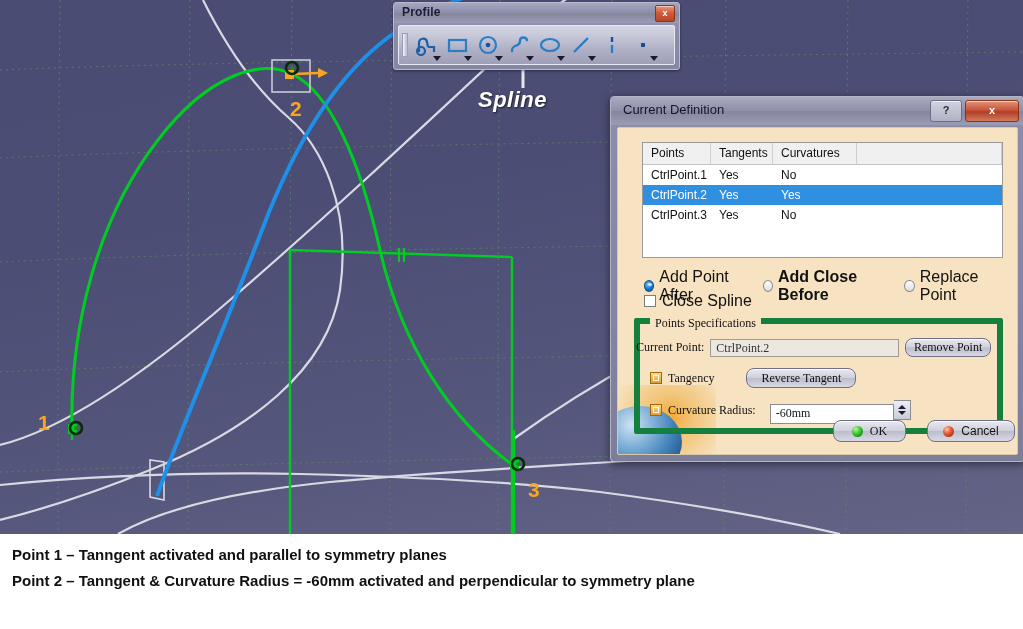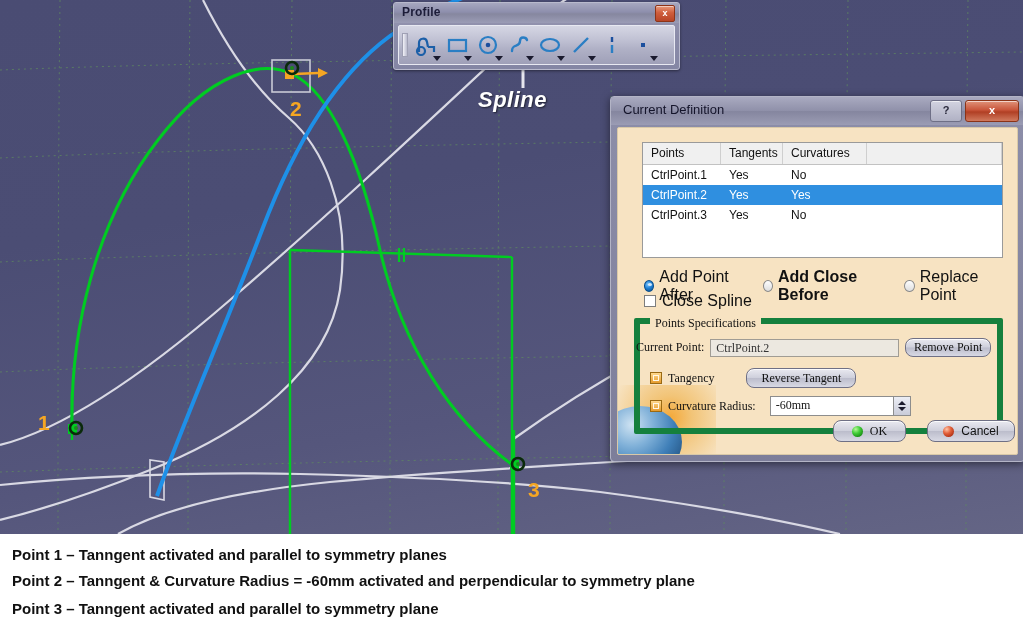--- a/index.html
+++ b/index.html
@@ -82,21 +82,21 @@
   #sd-planet:after{content:"";position:absolute;left:2px;bottom:2px;width:84px;height:72px;
     border-radius:50%;
     background:radial-gradient(circle at 40% 26%,#cfe3f2 0%,#7fb0d8 30%,#3f7fb8 58%,#2a5e8f 78%,#1d4a73 100%);}
   
   #sd-list{position:absolute;left:24px;top:14px;right:14px;height:114px;
     background:#fff;border:1px solid #9a9a9a;}
   #sd-list-head{display:flex;height:21px;background:#f0f0f0;
     border-bottom:1px solid #c2c2c2;}
   #sd-list-head div{font-size:12px;color:#111;padding:3px 0 0 8px;
     border-right:1px solid #cfcfcf;box-sizing:border-box;}
-  .col-pts{width:78px;}.col-tan{width:62px;}.col-cur{width:84px;}.col-pad{flex:1;}
+  .col-pts{width:68px;}.col-tan{width:62px;}.col-cur{width:84px;}.col-pad{flex:1;}
   .sd-row{display:flex;height:20px;align-items:center;}
   .sd-row div{font-size:12px;color:#111;padding-left:8px;box-sizing:border-box;}
   .sd-row.sel{background:#2f8fe0;}
   .sd-row.sel div{color:#fff;}
   
   #sd-radios{position:absolute;left:26px;top:140px;display:flex;align-items:center;gap:0;}
   .rad-grp{display:flex;align-items:center;margin-right:14px;}
   .radio{width:12px;height:12px;border-radius:50%;
     background:linear-gradient(180deg,#fdfdfd,#dedede);border:1px solid #8a8a8a;
     margin-right:5px;position:relative;box-sizing:border-box;}
@@ -128,21 +128,21 @@
   .btn{background:linear-gradient(180deg,#e9e9f0 0%,#cfd0dc 48%,#bcbdcc 52%,#d8d9e4 100%);
     border:1px solid #6f7085;border-radius:8px;font-size:12px;color:#111;
     text-align:center;box-sizing:border-box;
     box-shadow:inset 0 1px 0 rgba(255,255,255,.8);}
   #remove-point{margin-left:6px;width:91px;height:19px;line-height:17px;}
   #row-tangency{left:10px;top:44px;}
   #reverse-tangent{margin-left:32px;width:110px;height:20px;line-height:18px;}
   #row-curv{left:10px;top:72px;}
   #curv-input{margin-left:14px;width:124px;height:20px;background:#fff;
     border:1px solid #8d8d8d;font-size:12px;color:#111;padding:1px 0 0 5px;
-    box-sizing:border-box;display:inline-block;}
+    box-sizing:border-box;display:inline-block;margin-top:8px;}
   .spin{width:17px;height:20px;border:1px solid #8d8d8d;border-left:none;
     background:linear-gradient(180deg,#eceef5,#c9cbd8);box-sizing:border-box;
     display:flex;flex-direction:column;align-items:center;justify-content:center;gap:2px;}
   .spin i{display:block;width:0;height:0;border-left:4px solid transparent;
     border-right:4px solid transparent;}
   .spin i.up{border-bottom:4px solid #1b1b2c;}
   .spin i.dn{border-top:4px solid #1b1b2c;}
   
   #sd-ok,#sd-cancel{position:absolute;bottom:12px;height:22px;line-height:20px;
     display:flex;align-items:center;justify-content:center;gap:7px;}
@@ -405,14 +405,13 @@
     <div class="btn" id="sd-cancel">
       <span class="ball red"></span>
       <span>Cancel</span>
     </div>
   </div>
 </div>
 
 <div id="caption">
   <div class="cap-line" id="cap1">Point 1 – Tanngent activated and parallel to symmetry planes</div>
   <div class="cap-line" id="cap2">Point 2 – Tanngent &amp; Curvature Radius = -60mm activated and perpendicular to symmetry plane</div>
-  <div class="cap-line" id="cap3">Point 3 – Tanngent activated and parallel to symmetry plane</div>
 </div>
 
 </body></html>

